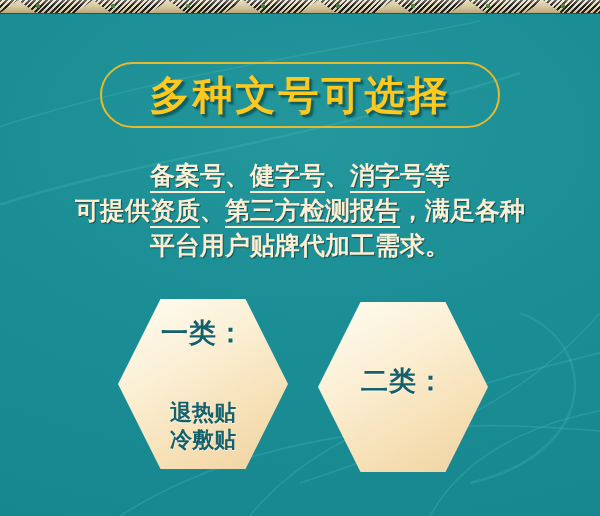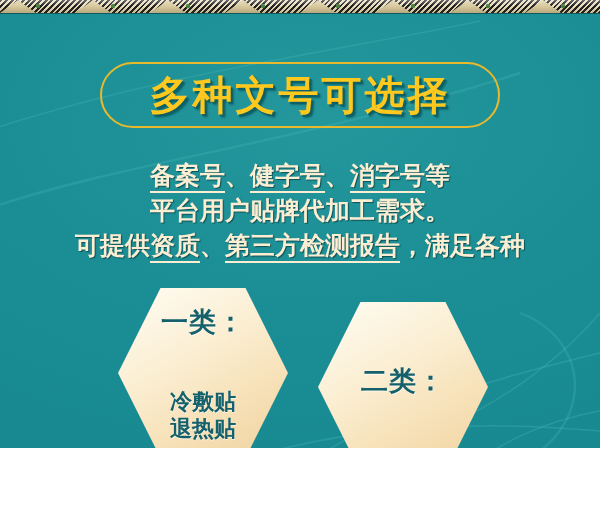--- a/index.html
+++ b/index.html
@@ -3,21 +3,21 @@
 <meta charset="utf-8">
 <style>
   html, body {
     margin: 0;
     padding: 0;
     background: #ffffff;
   }
   #poster {
     position: relative;
     width: 600px;
-    height: 448px;
+    height: 516px;
     overflow: hidden;
     font-family: "DejaVu Sans", "Liberation Sans", sans-serif;
     background:
       radial-gradient(ellipse 700px 420px at 52% 26%, #23979C 0%, #1B8E95 45%, #17878F 100%);
   }
 
   
   .top-band {
     position: absolute;
     left: 0; top: 0;
@@ -115,21 +115,21 @@
     height: 170px;
     z-index: 3;
     clip-path: polygon(25% 0%, 75% 0%, 100% 50%, 75% 100%, 25% 100%, 0% 50%);
     background: linear-gradient(150deg, #FFFDF4 0%, #FBEFD4 38%, #F6DFB4 72%, #EFD3A0 100%);
     filter: drop-shadow(2px 4px 3px rgba(0,40,44,0.45));
     display: flex;
     flex-direction: column;
     align-items: center;
     justify-content: center;
   }
-  .hex-1 { left: 118px; top: 288px; gap: 36px; }
+  .hex-1 { left: 118px; top: 299px; gap: 36px; }
   .hex-2 { left: 318px; top: 302px; }
 
   .hex-title {
     font-family: "DejaVu Serif", "Liberation Serif", serif;
     font-size: 27px;
     font-weight: bold;
     color: #14606B;
     letter-spacing: 1px;
     margin-bottom: 12px;
     white-space: nowrap;
@@ -188,29 +188,29 @@
       <circle cx="563" cy="6" r="2.2"></circle>
     </g>
   </svg>
   <div class="top-band-sheen"></div>
 
   <div class="title-frame"></div>
   <div class="title-text">多种文号可选择</div>
 
   <div class="body-copy">
     <span class="ln"><span class="u">备案号</span><span>、</span><span class="u">健字号</span><span>、</span><span class="u">消字号</span><span>等</span></span>
+    <span class="ln"><span>可提供</span><span class="u">资质</span><span>、</span><span class="u">第三方检测报告</span><span>，满足各种</span></span>
     <span class="ln"><span>平台用户贴牌代加工需求。</span></span>
-    <span class="ln"><span>可提供</span><span class="u">资质</span><span>、</span><span class="u">第三方检测报告</span><span>，满足各种</span></span>
   </div>
 
   <div class="hex hex-1">
     <div class="hex-title">一类：</div>
     <div class="hex-lines">
+        <div>退热贴</div>
         <div>冷敷贴</div>
-        <div>退热贴</div>
       </div>
   </div>
 
   <div class="hex hex-2">
     <div class="hex-title">二类：</div>
   </div>
 
 </div>
 
 </body></html>

